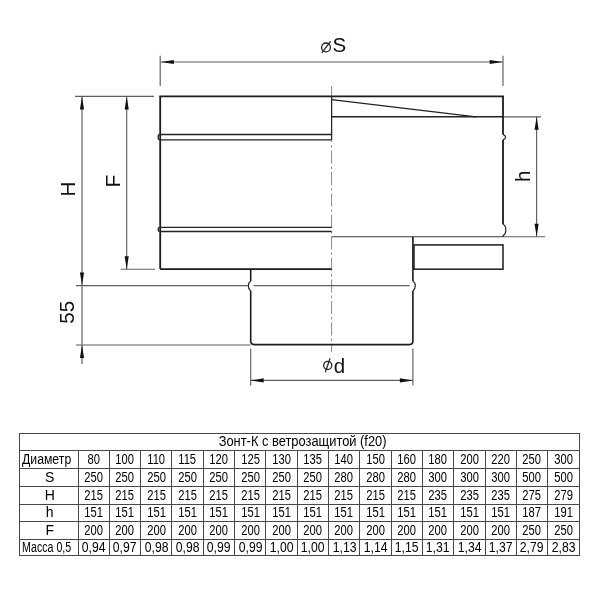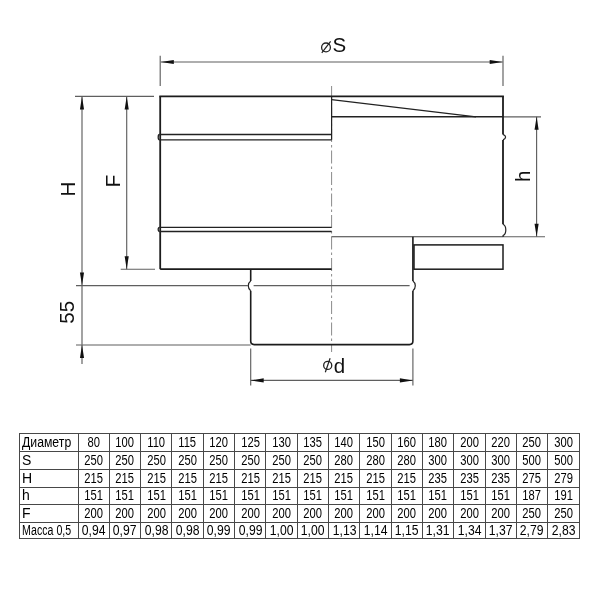--- a/index.html
+++ b/index.html
@@ -2,21 +2,21 @@
 <html><head>
 <meta charset="utf-8">
 <style>
 html,body{margin:0;padding:0;background:#fff;width:600px;height:608px;overflow:hidden;}
 body{font-family:"Liberation Sans",sans-serif;position:relative;}
 svg{position:absolute;left:0;top:0;}
 svg text{font-family:"Liberation Sans",sans-serif;fill:#111;}
 table{position:absolute;left:19px;top:433px;border-collapse:collapse;table-layout:fixed;width:559.5px;border:1px solid #2a2a2a;
  font-family:"Liberation Sans",sans-serif;font-size:14px;color:#000;}
 td{border:1px solid #484848;padding:0;text-align:center;white-space:nowrap;overflow:hidden;line-height:14px;}
-td.lbl{text-align:left;padding-left:2px;}
+td.lbl{text-align:center;padding-left:2px;}
 td span.cx,td span.cm,td span.cl,td span.cs{position:relative;top:-1px;}
 td span.cx{display:inline-block;transform:scaleX(0.8);}
 td span.cm{display:inline-block;transform:scaleX(0.87);}
 td span.cl{display:inline-block;transform-origin:0 50%;}
 td span.cs{display:inline-block;transform:scaleX(0.92);}
 
 </style>
 </head>
 <body>
 
@@ -124,20 +124,23 @@
 </g>
 </svg>
 
 <table>
 <colgroup>
 <col style="width:58.5px">
 <col span="16" style="width:31.3125px">
 </colgroup>
 
 <tbody>
+      <tr style="height:17px">
+        <td colspan="17" style="text-indent:3.5px"><span class="cs">Зонт-К с ветрозащитой (f20)</span></td>
+      </tr>
 
 <tr style="height:18px">
         <td class="lbl"><span class="cl" style="transform:scaleX(0.875)">Диаметр</span></td>
         <td><span class="cx">80</span></td>
         <td><span class="cx">100</span></td>
         <td><span class="cx">110</span></td>
         <td><span class="cx">115</span></td>
         <td><span class="cx">120</span></td>
         <td><span class="cx">125</span></td>
         <td><span class="cx">130</span></td>

